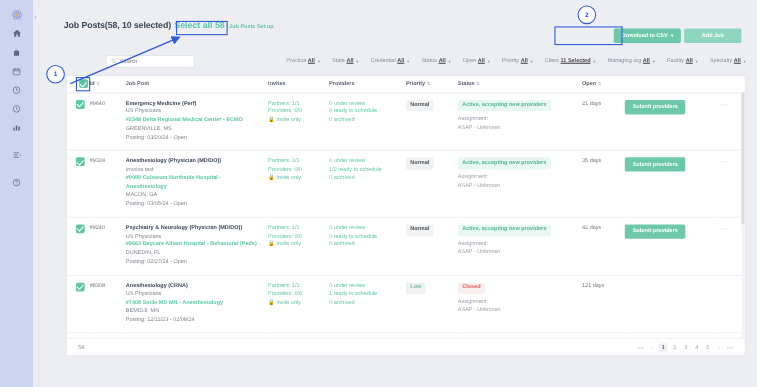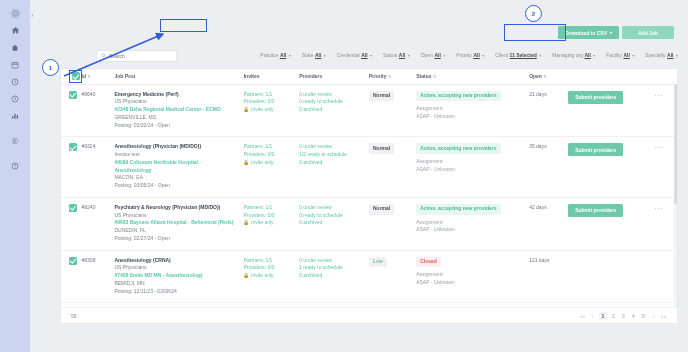--- a/index.html
+++ b/index.html
@@ -274,20 +274,25 @@
         <circle cx="12" cy="12" r="9"></circle>
         <path d="M9.5 9.2a2.6 2.6 0 1 1 3.3 2.5c-.6.2-.8.7-.8 1.3v.5" stroke-width="1.8"></path>
         <circle cx="12" cy="17" r="0.9" fill="#5a6a92" stroke="none"></circle>
       </svg>
   </div>
 </div>
 <div id="sidebar-collapse">›</div>
 
 <div id="page">
 
+  <div id="header-row">
+    <span id="page-title">Job Posts(58, 10 selected)</span>
+    <span id="select-all-link">Select all 58</span>
+    <span id="jobposts-setup-link">Job Posts Set up</span>
+  </div>
 
   <div id="top-actions">
     <button class="btn" id="download-csv-button">
       <span>Download to CSV</span>
       <span class="caret">▾</span>
     </button>
     <button class="btn" id="add-job-button">Add Job</button>
   </div>
 
   <div id="search-box">

